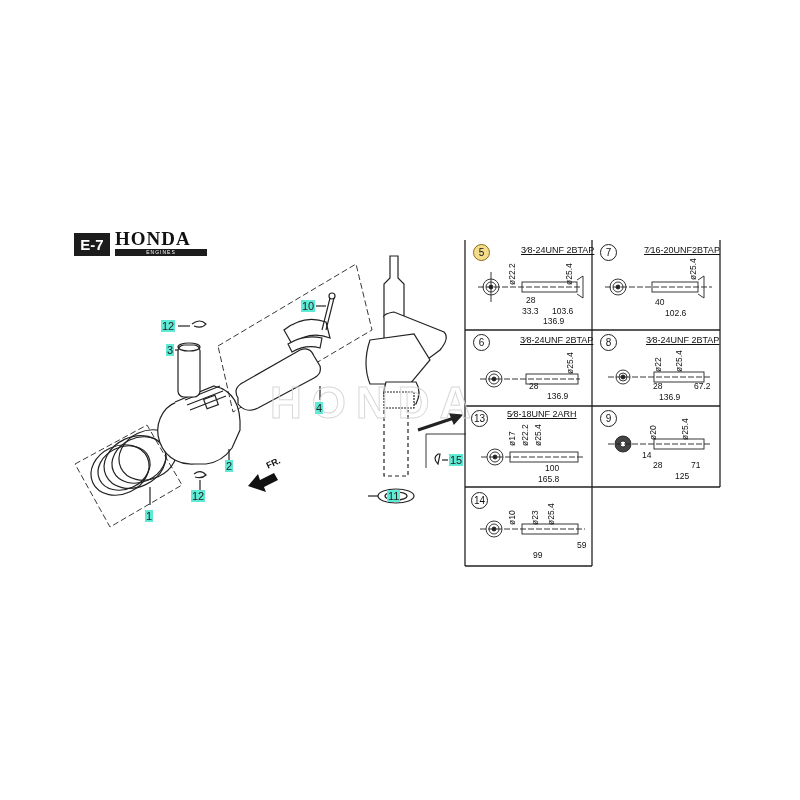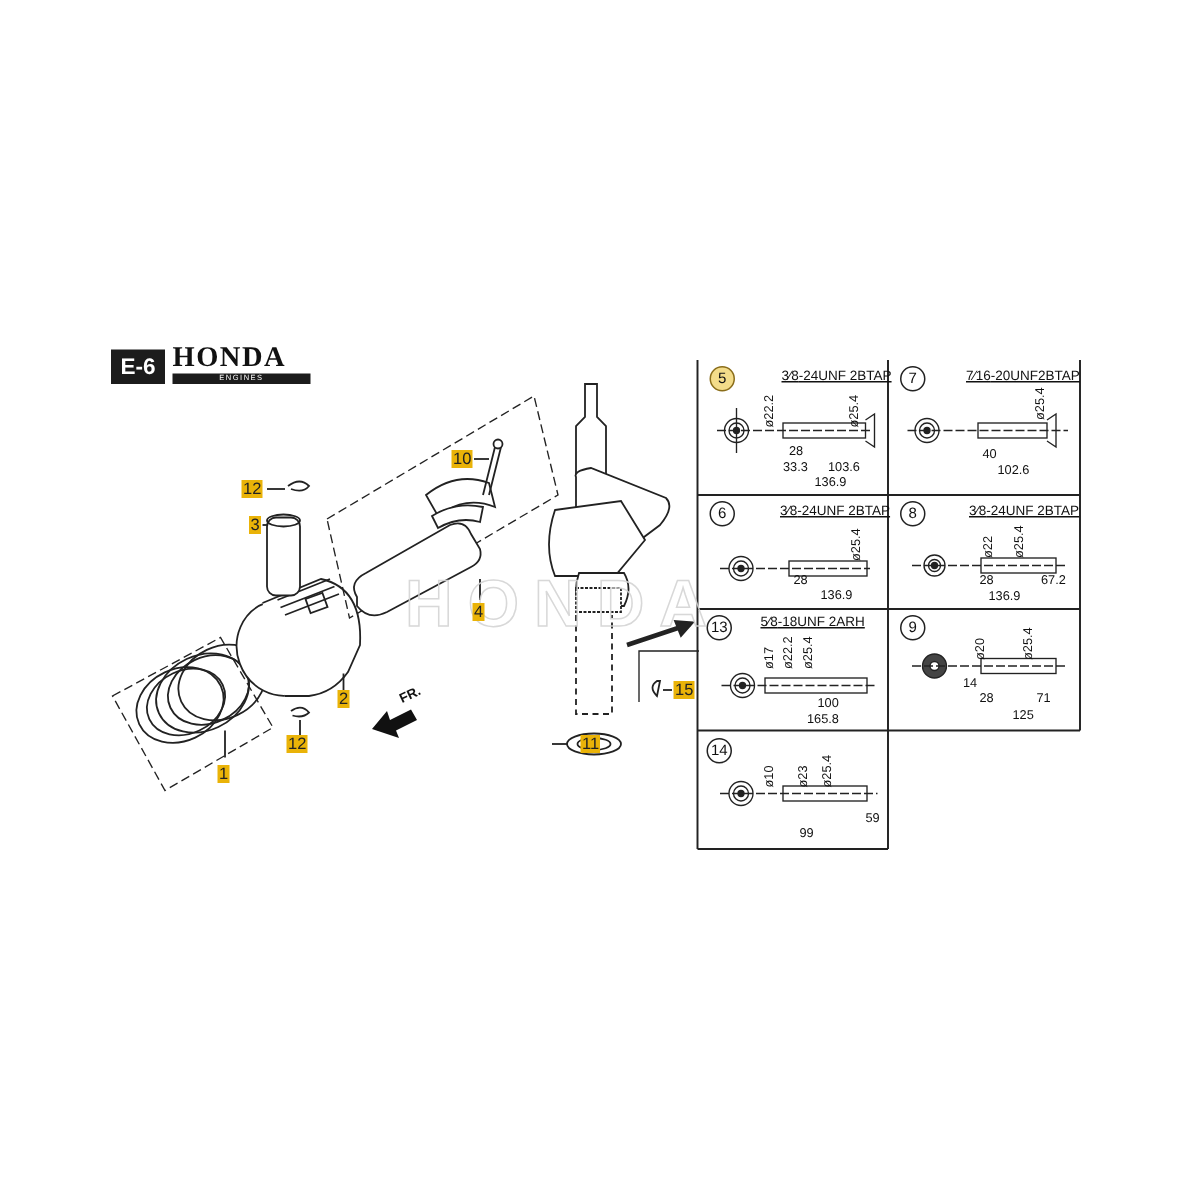--- a/index.html
+++ b/index.html
@@ -3,21 +3,21 @@
 <meta charset="utf-8">
 <style>
   html, body { margin:0; padding:0; background:#ffffff; }
   body { width:800px; height:800px; position:relative; overflow:hidden; font-family:"Liberation Sans", sans-serif; color:#111; }
   .abs { position:absolute; }
   #diagram-svg { position:absolute; left:0; top:0; width:800px; height:800px; }
   .page-badge { left:74px; top:233px; width:36px; height:23px; background:#1c1c1c; color:#fff; font-weight:bold; font-size:15px; display:flex; align-items:center; justify-content:center; }
   .brand { left:115px; top:230px; width:92px; }
   .brand-name { font-family:"Liberation Serif", serif; font-weight:bold; font-size:19px; letter-spacing:1px; line-height:18px; color:#111; }
   .brand-sub { background:#1c1c1c; color:#fff; font-size:5px; text-align:center; height:7px; line-height:7px; letter-spacing:1px; margin-top:1px; }
-  .callout { font-size:11px; color:#222; background:#eab308; padding:0 1px; line-height:12px; }
+  .callout { font-size:11px; color:#222; background:#5eead4; padding:0 1px; line-height:12px; }
   .cell-num { width:15px; height:15px; border:1.4px solid #222; border-radius:50%; font-size:10px; display:flex; align-items:center; justify-content:center; background:#fff; }
   .cell-num.hl { background:#f3dc8a; border-color:#8a6d1a; }
   .dim { font-size:8.5px; line-height:9px; color:#111; white-space:nowrap; }
   .dimv { font-size:8.5px; line-height:9px; color:#111; white-space:nowrap; transform-origin:left top; transform:rotate(-90deg); }
   .thread { font-size:9px; line-height:10px; color:#111; white-space:nowrap; text-decoration:underline; }
   .fr { font-size:9px; font-weight:bold; transform:rotate(-25deg); }
   .watermark { left:270px; top:378px; font-size:44px; font-weight:bold; letter-spacing:10px; color:transparent; -webkit-text-stroke:1px #d4d4d4; opacity:0.9; }
 </style>
 </head>
 <body>
@@ -133,21 +133,21 @@
         <circle cx="494" cy="529" r="5"></circle>
         <circle cx="494" cy="529" r="2" fill="#222"></circle>
       <line x1="480" y1="529" x2="585" y2="529" stroke-dasharray="6,2"></line>
       <rect x="522" y="524" width="56" height="10" fill="none"></rect>
     </g>
   </g>
 </svg>
 
 <div class="abs watermark">HONDA</div>
 
-<div class="abs page-badge">E-6</div>
+<div class="abs page-badge">E-7</div>
 <div class="abs brand">
   <div class="brand-name">HONDA</div>
   <div class="brand-sub">ENGINES</div>
 </div>
 
 <div class="abs callout" style="left:145px;top:510px;">1</div>
 <div class="abs callout" style="left:225px;top:460px;">2</div>
 <div class="abs callout" style="left:166px;top:344px;">3</div>
 <div class="abs callout" style="left:315px;top:402px;">4</div>
 <div class="abs callout" style="left:301px;top:300px;">10</div>

